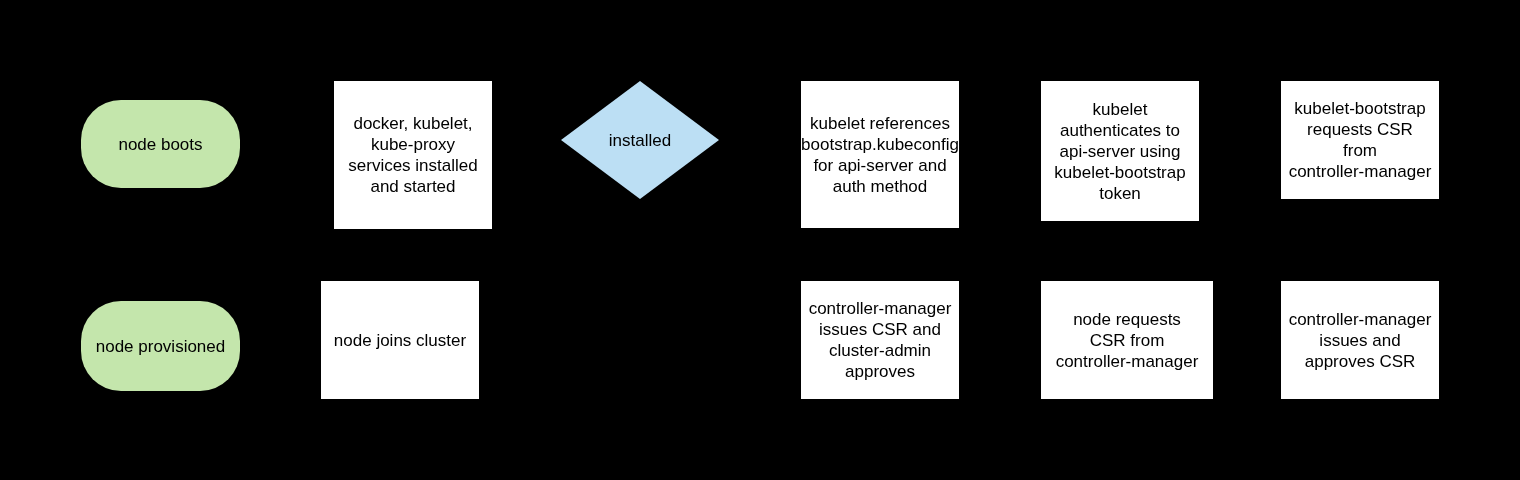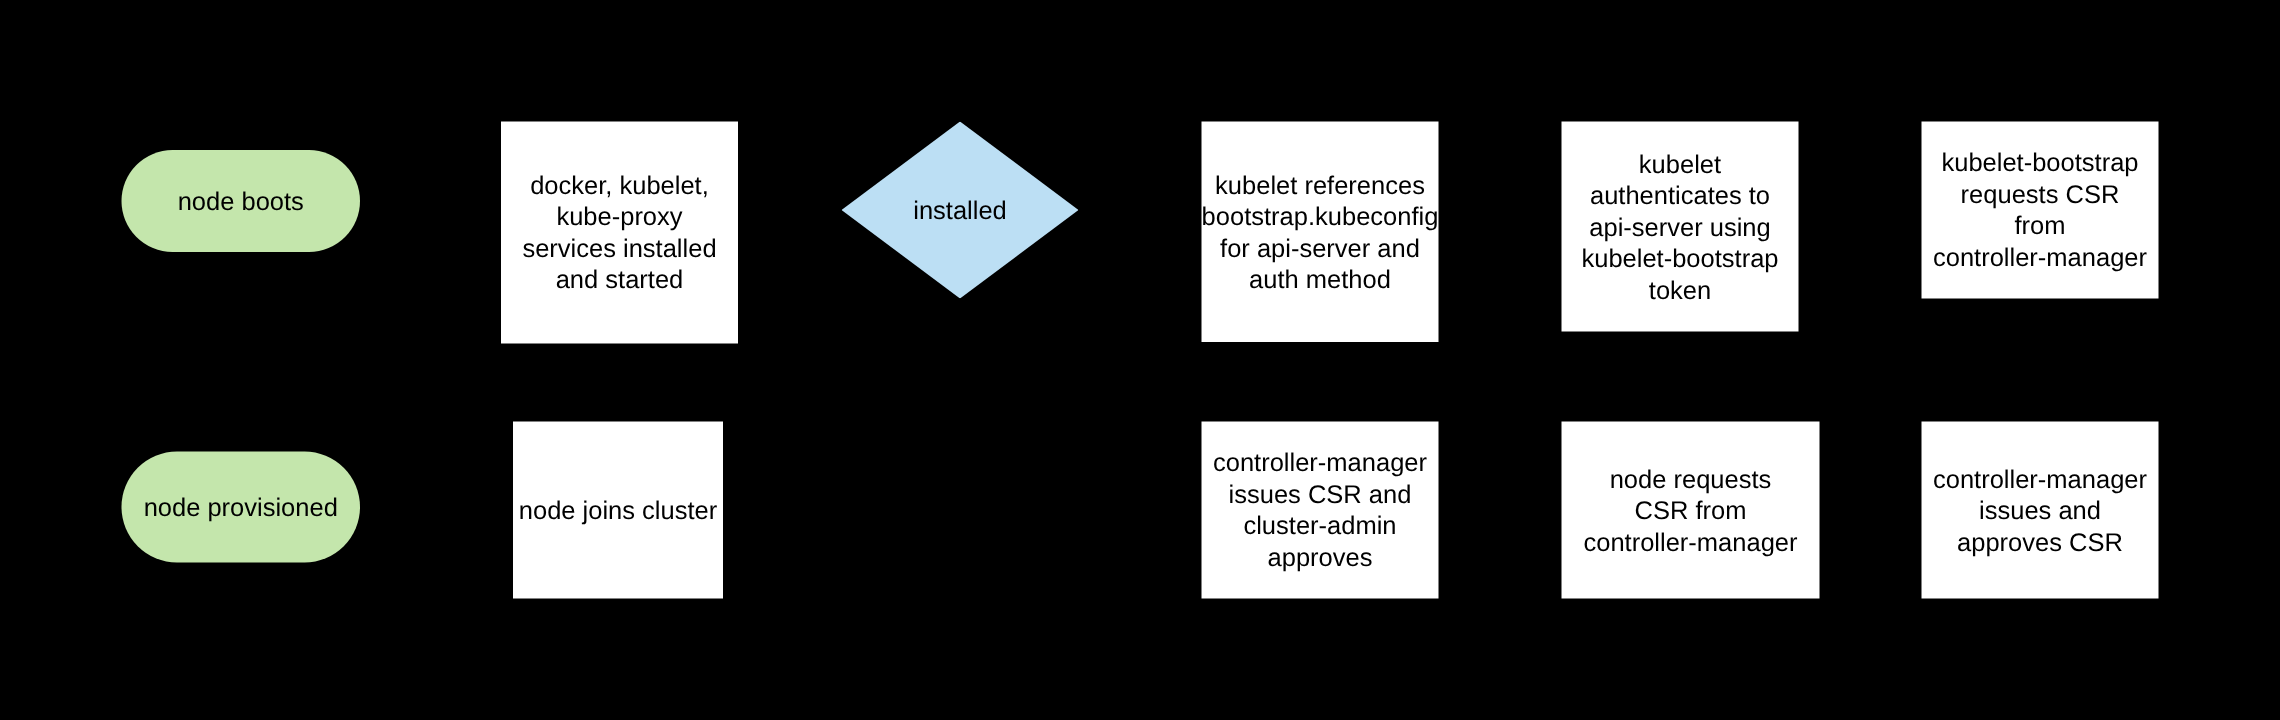--- a/index.html
+++ b/index.html
@@ -40,21 +40,21 @@
   .lbl {
     white-space: pre-line;
     display: block;
   }
 </style>
 </head>
 <body style="background: rgb(0, 0, 0);">
 
 <div class="canvas">
 
-  <div class="shape terminator" style="left:81px; top:100px; width:159px; height:68px;">
+  <div class="shape terminator" style="left:81px; top:100px; width:159px; height:88px;">
     <span class="lbl">node boots</span>
   </div>
 
   <div class="shape process" style="left:321px; top:81px; width:158px; height:148px;margin-left:13px;">
     <span class="lbl">docker, kubelet,
 kube-proxy
 services installed
 and started</span>
   </div>
 
@@ -77,25 +77,25 @@
 token</span>
   </div>
 
   <div class="shape process" style="left:1281px; top:81px; width:158px; height:118px;">
     <span class="lbl">kubelet-bootstrap
 requests CSR
 from
 controller-manager</span>
   </div>
 
-  <div class="shape terminator" style="left:81px; top:301px; width:159px; height:74px;text-align:right;">
+  <div class="shape terminator" style="left:81px; top:301px; width:159px; height:90px;text-align:right;">
     <span class="lbl">node provisioned</span>
   </div>
 
-  <div class="shape process" style="left:321px; top:281px; width:140px; height:118px;margin-left:21px;">
+  <div class="shape process" style="left:321px; top:281px; width:158px; height:118px;">
     <span class="lbl">node joins cluster</span>
   </div>
 
 
   <div class="shape process" style="left:801px; top:281px; width:158px; height:118px;">
     <span class="lbl">controller-manager
 issues CSR and
 cluster-admin
 approves</span>
   </div>

